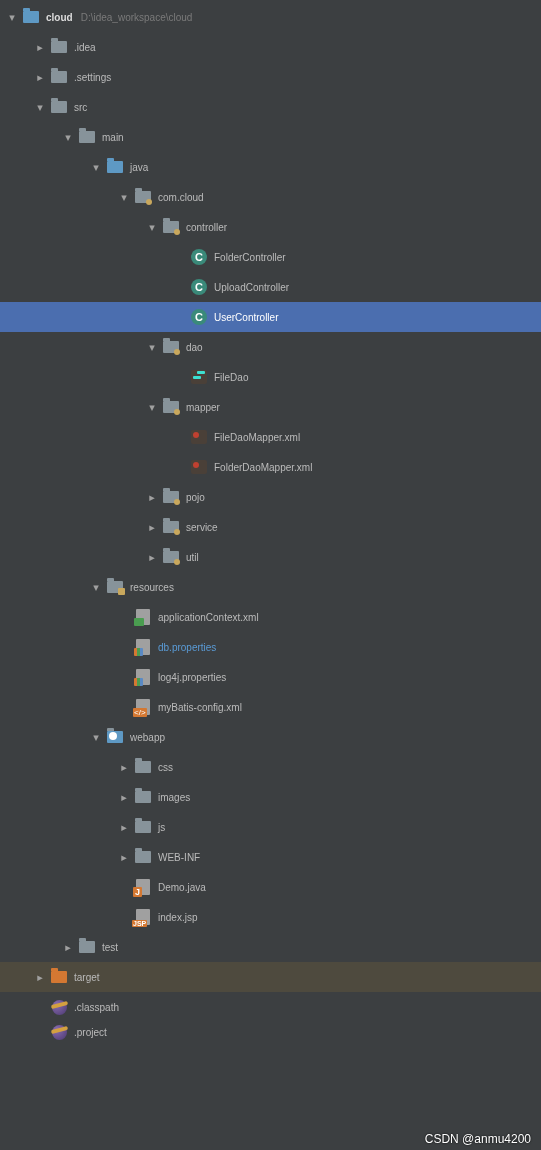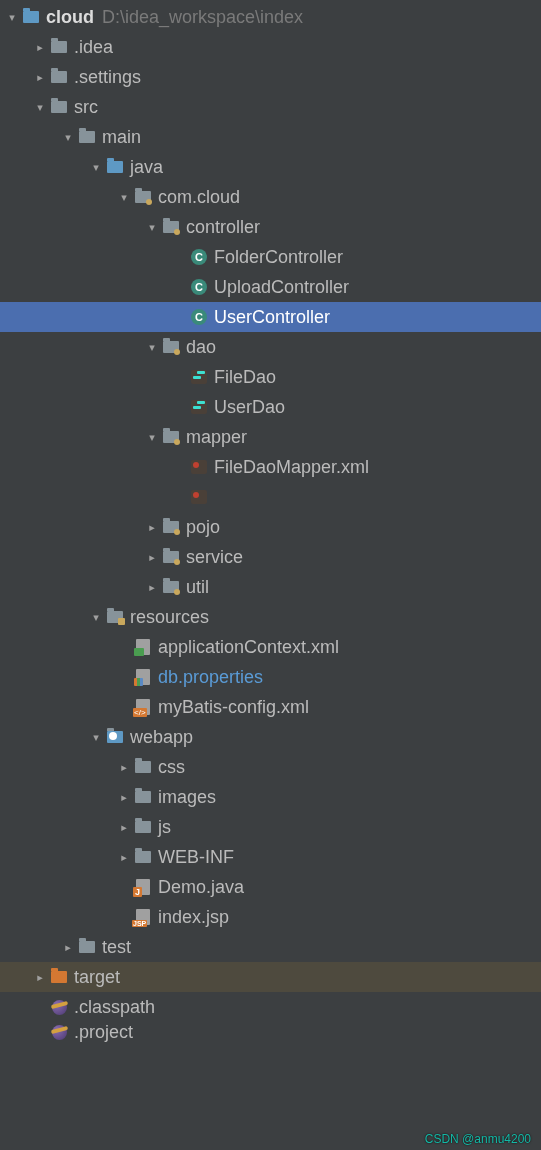--- a/index.html
+++ b/index.html
@@ -37,30 +37,30 @@
     .ic {
       width: 18px;
       height: 18px;
       margin: 0 6px 0 2px;
       display: inline-flex;
       align-items: center;
       justify-content: center;
       flex-shrink: 0;
       font-size: 14px;
     }
-    .label { font-size: 18px; }
+    .label { font-size: 10px; }
     .label.bold { font-weight: 600; color: #dcdcdc; }
     .label.muted { color: #7a7a7a; margin-left: 8px; }
     .label.blue { color: #5a9bd6; }
     .watermark {
       position: absolute;
       bottom: 4px;
       right: 10px;
       font-size: 12px;
-      color: #14b8a6;
+      color: #ffffff;
       text-shadow: 0 0 2px #000;
     }
     
     .folder { width: 16px; height: 12px; background: #87939a; border-radius: 1px; position: relative; }
     .folder::before { content: ""; position: absolute; top: -3px; left: 0; width: 7px; height: 3px; background: #87939a; border-radius: 1px 1px 0 0; }
     .folder.module { background: #5e99c4; }
     .folder.module::before { background: #5e99c4; }
     .folder.excl { background: #d47832; }
     .folder.excl::before { background: #d47832; }
     .folder.src { background: #5e99c4; }
@@ -94,21 +94,21 @@
 
 <div class="tree">
 
   <div class="row">
     <span class="indent" style="width:4px"></span>
     <span class="arrow">▾</span>
     <span class="ic">
         <span class="folder module"></span>
       </span>
     <span class="label bold">cloud</span>
-    <span class="label muted">D:\idea_workspace\index</span>
+    <span class="label muted">D:\idea_workspace\cloud</span>
   </div>
 
   <div class="row">
     <span class="indent" style="width:32px"></span>
     <span class="arrow">▸</span>
     <span class="ic">
         <span class="folder"></span>
       </span>
     <span class="label">.idea</span>
   </div>
@@ -206,28 +206,20 @@
   <div class="row">
     <span class="indent" style="width:172px"></span>
     <span class="arrow blank">▸</span>
     <span class="ic">
         <span class="iface-dao"></span>
       </span>
     <span class="label">FileDao</span>
   </div>
 
 
-  <div class="row">
-    <span class="indent" style="width:172px"></span>
-    <span class="arrow blank">▸</span>
-    <span class="ic">
-        <span class="iface-dao"></span>
-      </span>
-    <span class="label">UserDao</span>
-  </div>
 
   <div class="row">
     <span class="indent" style="width:144px"></span>
     <span class="arrow">▾</span>
     <span class="ic">
         <span class="folder pkg"></span>
       </span>
     <span class="label">mapper</span>
   </div>
 
@@ -239,20 +231,21 @@
       </span>
     <span class="label">FileDaoMapper.xml</span>
   </div>
 
   <div class="row">
     <span class="indent" style="width:172px"></span>
     <span class="arrow blank">▸</span>
     <span class="ic">
         <span class="xml-map"></span>
       </span>
+    <span class="label">FolderDaoMapper.xml</span>
   </div>
 
 
   <div class="row">
     <span class="indent" style="width:144px"></span>
     <span class="arrow">▸</span>
     <span class="ic">
         <span class="folder pkg"></span>
       </span>
     <span class="label">pojo</span>
@@ -296,20 +289,28 @@
 
   <div class="row">
     <span class="indent" style="width:116px"></span>
     <span class="arrow blank">▸</span>
     <span class="ic">
         <span class="props"></span>
       </span>
     <span class="label blue">db.properties</span>
   </div>
 
+  <div class="row">
+    <span class="indent" style="width:116px"></span>
+    <span class="arrow blank">▸</span>
+    <span class="ic">
+        <span class="props"></span>
+      </span>
+    <span class="label">log4j.properties</span>
+  </div>
 
   <div class="row">
     <span class="indent" style="width:116px"></span>
     <span class="arrow blank">▸</span>
     <span class="ic">
         <span class="xml-code"></span>
       </span>
     <span class="label">myBatis-config.xml</span>
   </div>
 

